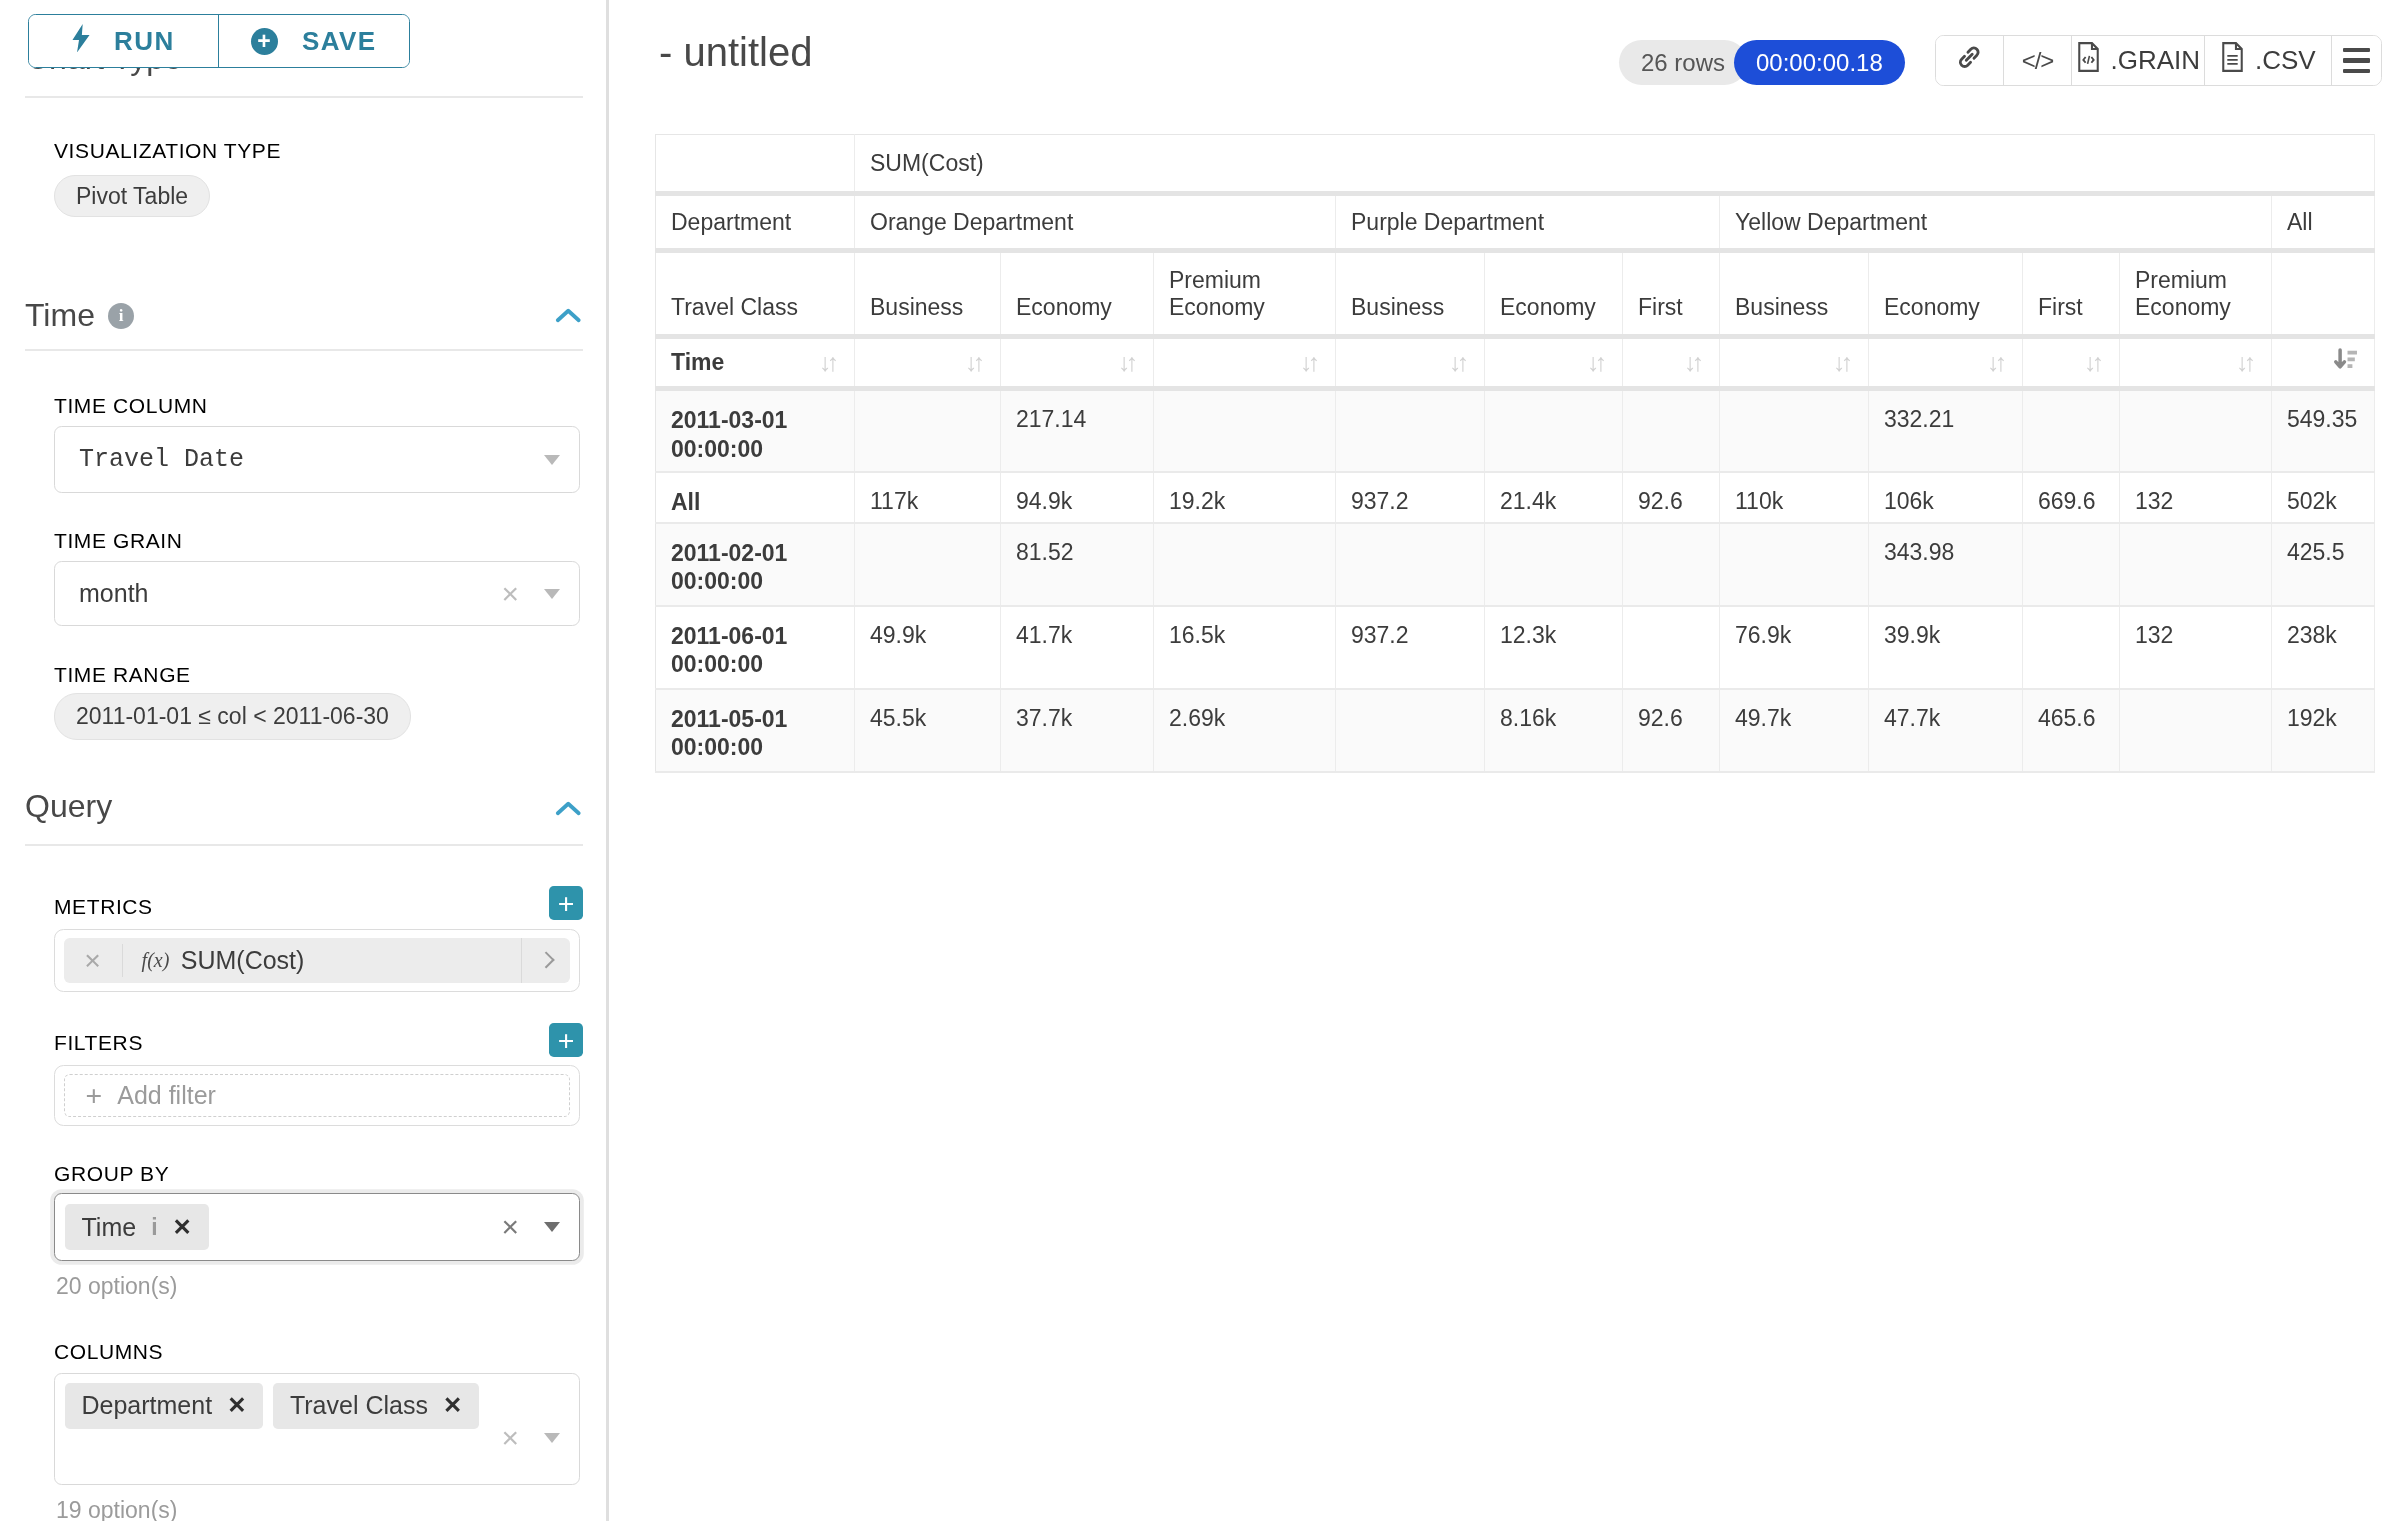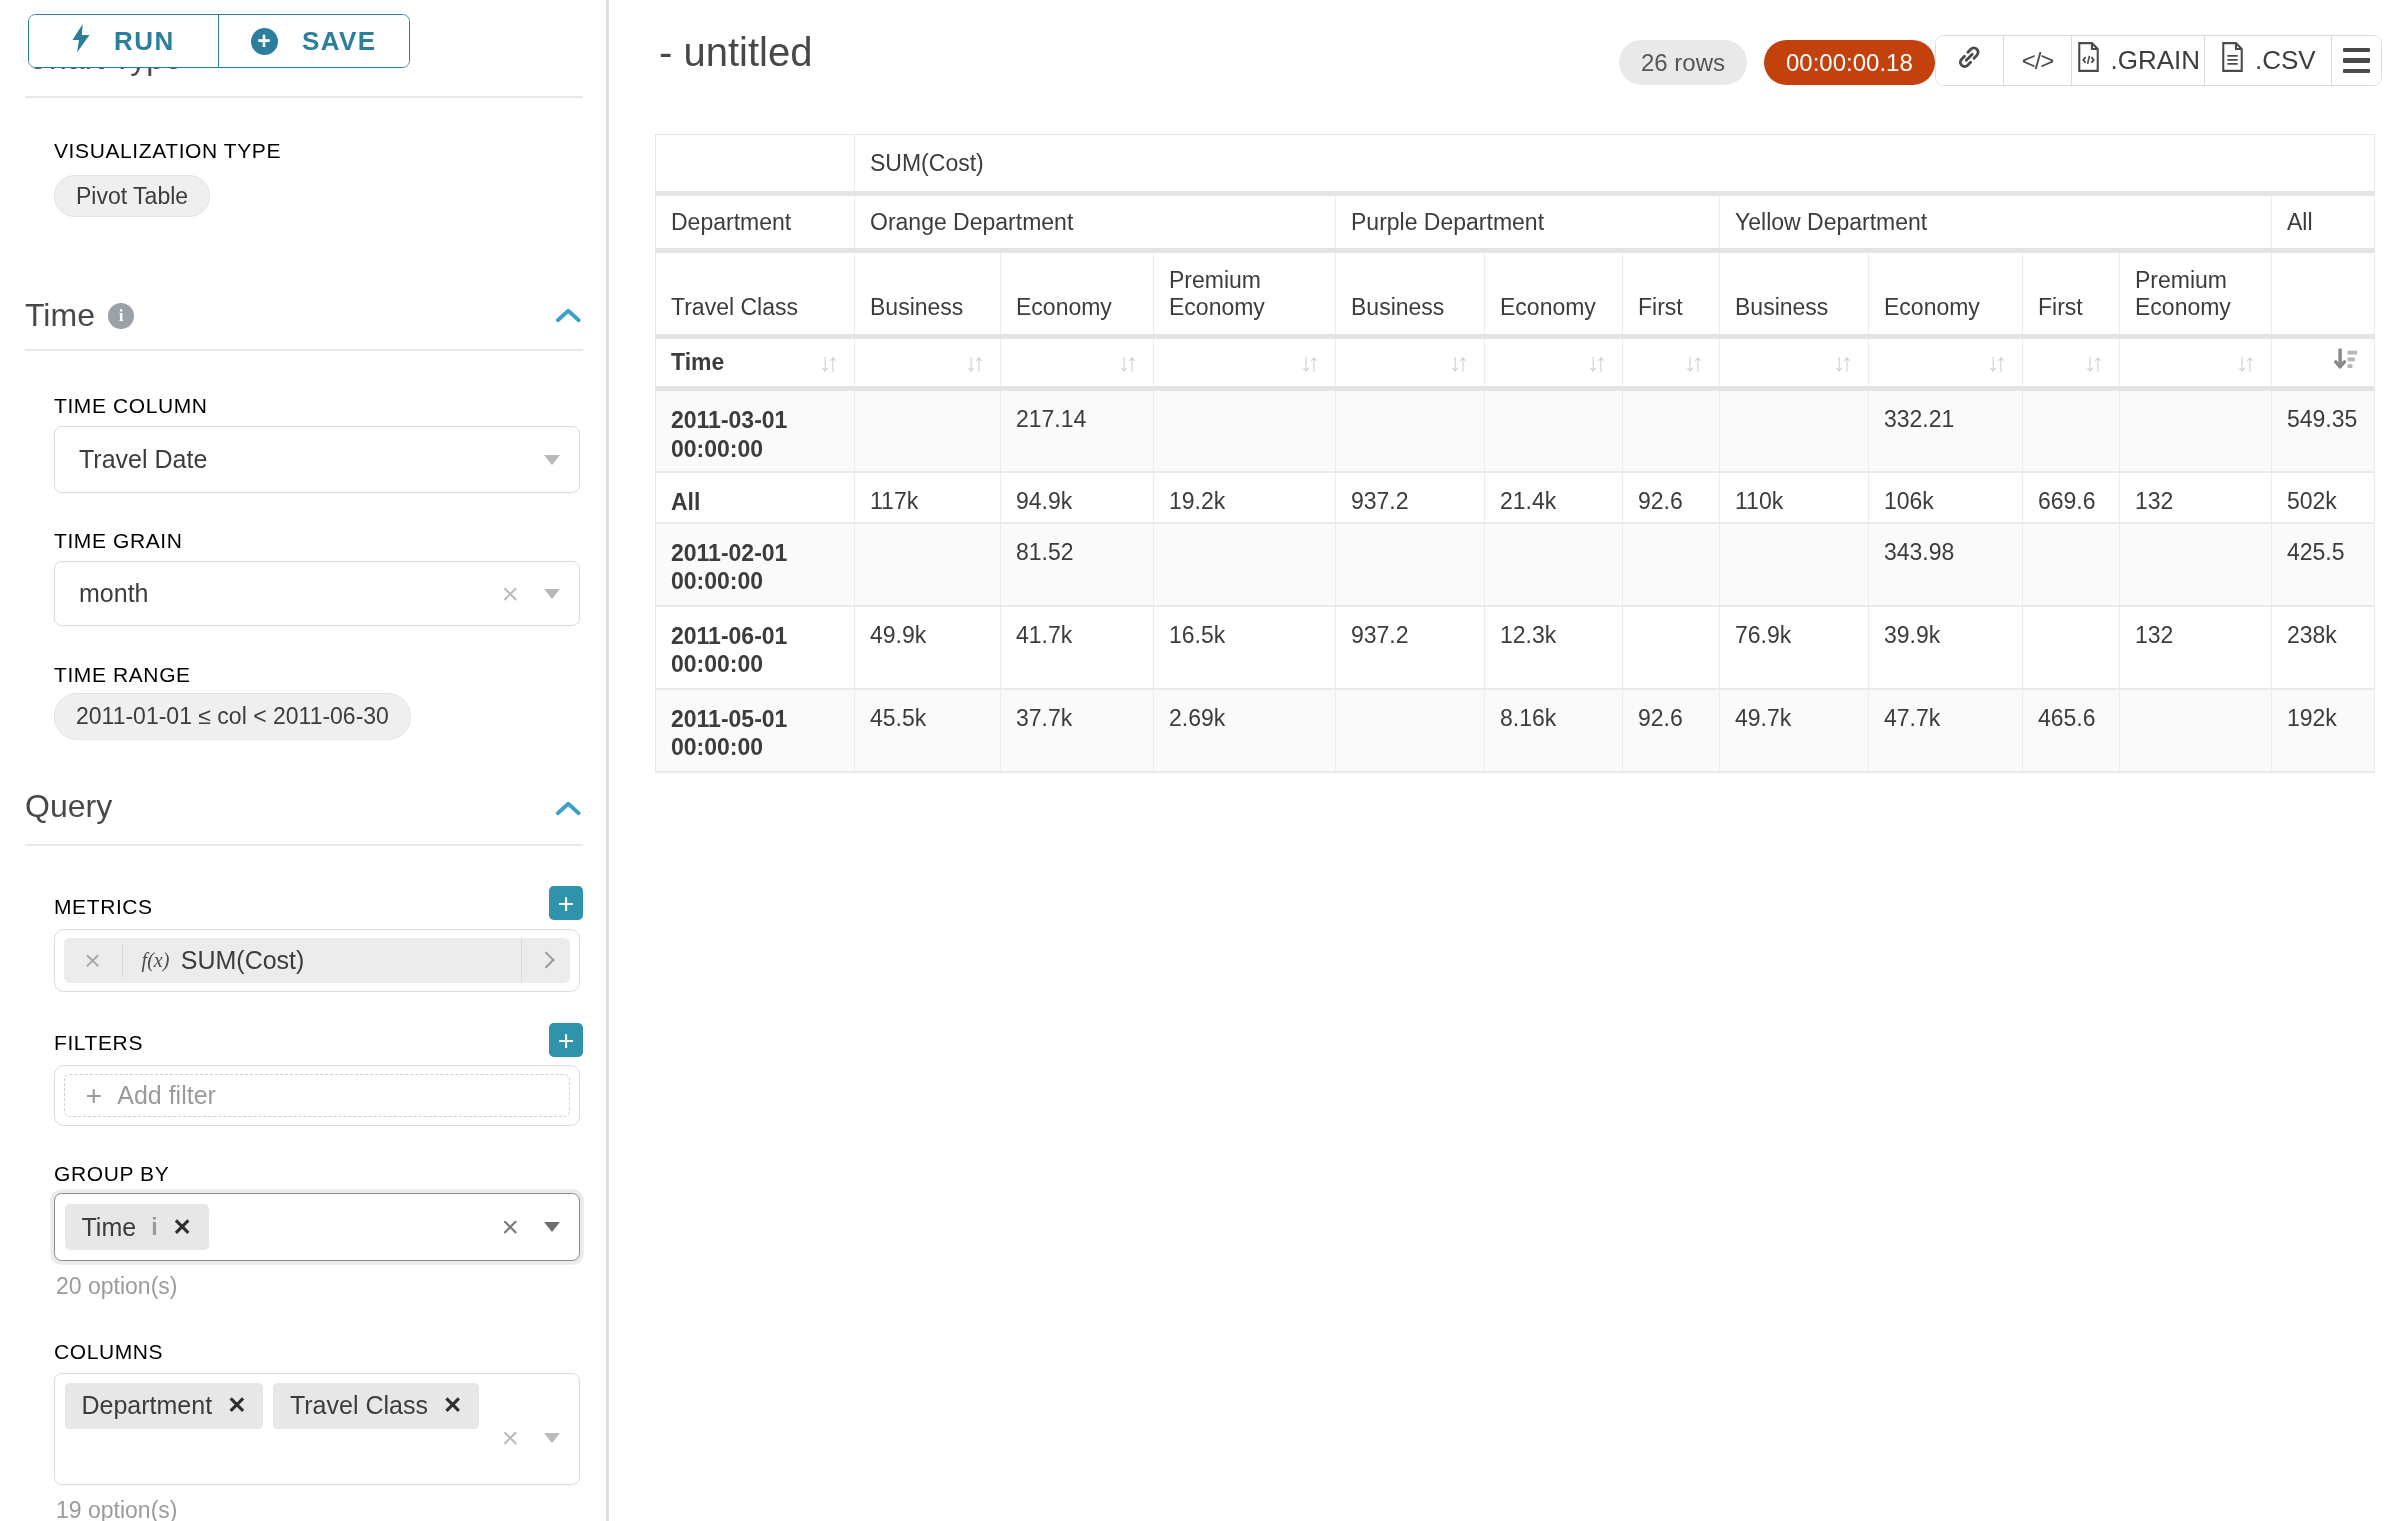--- a/index.html
+++ b/index.html
@@ -71,21 +71,21 @@
   .hint { position:absolute; left:56px; font-size:23px; color:#9b9b9b; }
 
   .focus-ring { box-shadow:0 0 0 3.8px #ebebeb; border-color:#8a8a8a !important; }
 
   
   .main { position:absolute; left:609px; top:0; right:0; height:1522px; background:#fff; }
   .chart-title { position:absolute; left:50px; top:30px; font-size:40px; color:#484848; }
   .badge { position:absolute; top:40px; height:45px; display:flex; align-items:center; border-radius:23px;
     font-size:24px; padding:0 22px; }
   .rows-badge { left:1010px; background:#e9e9e9; color:#565656; }
-  .timer-badge { left:1155px; background:#c2410c; color:#fff; }
+  .timer-badge { left:1125px; background:#1d4ed8; color:#fff; }
   .export-group { position:absolute; left:1326px; top:35px; height:51px; display:flex; background:#fff;
     border:1.9px solid #dcdcdc; border-radius:8.6px; overflow:hidden; }
   .export-btn { display:flex; align-items:center; justify-content:center; gap:9.5px; font-size:26px; color:#3c3c3c;
     border-right:1.9px solid #dcdcdc; cursor:pointer; background:#fff; }
   .export-btn:last-child { border-right:none; }
   .w-link{width:68px;} .w-code{width:68px;} .w-json{width:133px;} .w-csv{width:127px;} .w-menu{width:49px;}
   .code-glyph { font-size:24px; color:#4a4a4a; letter-spacing:-1px; }
   .hamburger { display:flex; flex-direction:column; gap:5.7px; }
   .hamburger span { width:27px; height:4.8px; background:#4a4a4a; border-radius:1px; }
 
@@ -150,21 +150,21 @@
       <span class="info-circle">i</span>
     </div>
     <div class="section-chevron" style="top:306px;">
       <svg width="28.5" height="19" viewBox="0 0 30 20">
           <polyline points="4,15 15,5 26,15" fill="none" stroke="#3da0c8" stroke-width="4" stroke-linecap="round" stroke-linejoin="round"></polyline>
         </svg>
     </div>
     <div class="hr" style="top:349px;"></div>
 
     <div class="ctl-label" style="top:394px;">TIME COLUMN</div>
-    <div class="select-box" style="top:426px; height:67px;">
+    <div class="select-box" style="top:426px; height:67px;font-family:Liberation Mono, monospace;">
       <span class="select-value">Travel Date</span>
       <span class="select-icons">
           <span class="caret-down"></span>
         </span>
     </div>
 
     <div class="ctl-label" style="top:529px;">TIME GRAIN</div>
     <div class="select-box" style="top:561px; height:65px;">
       <span class="select-value">month</span>
       <span class="select-icons">

